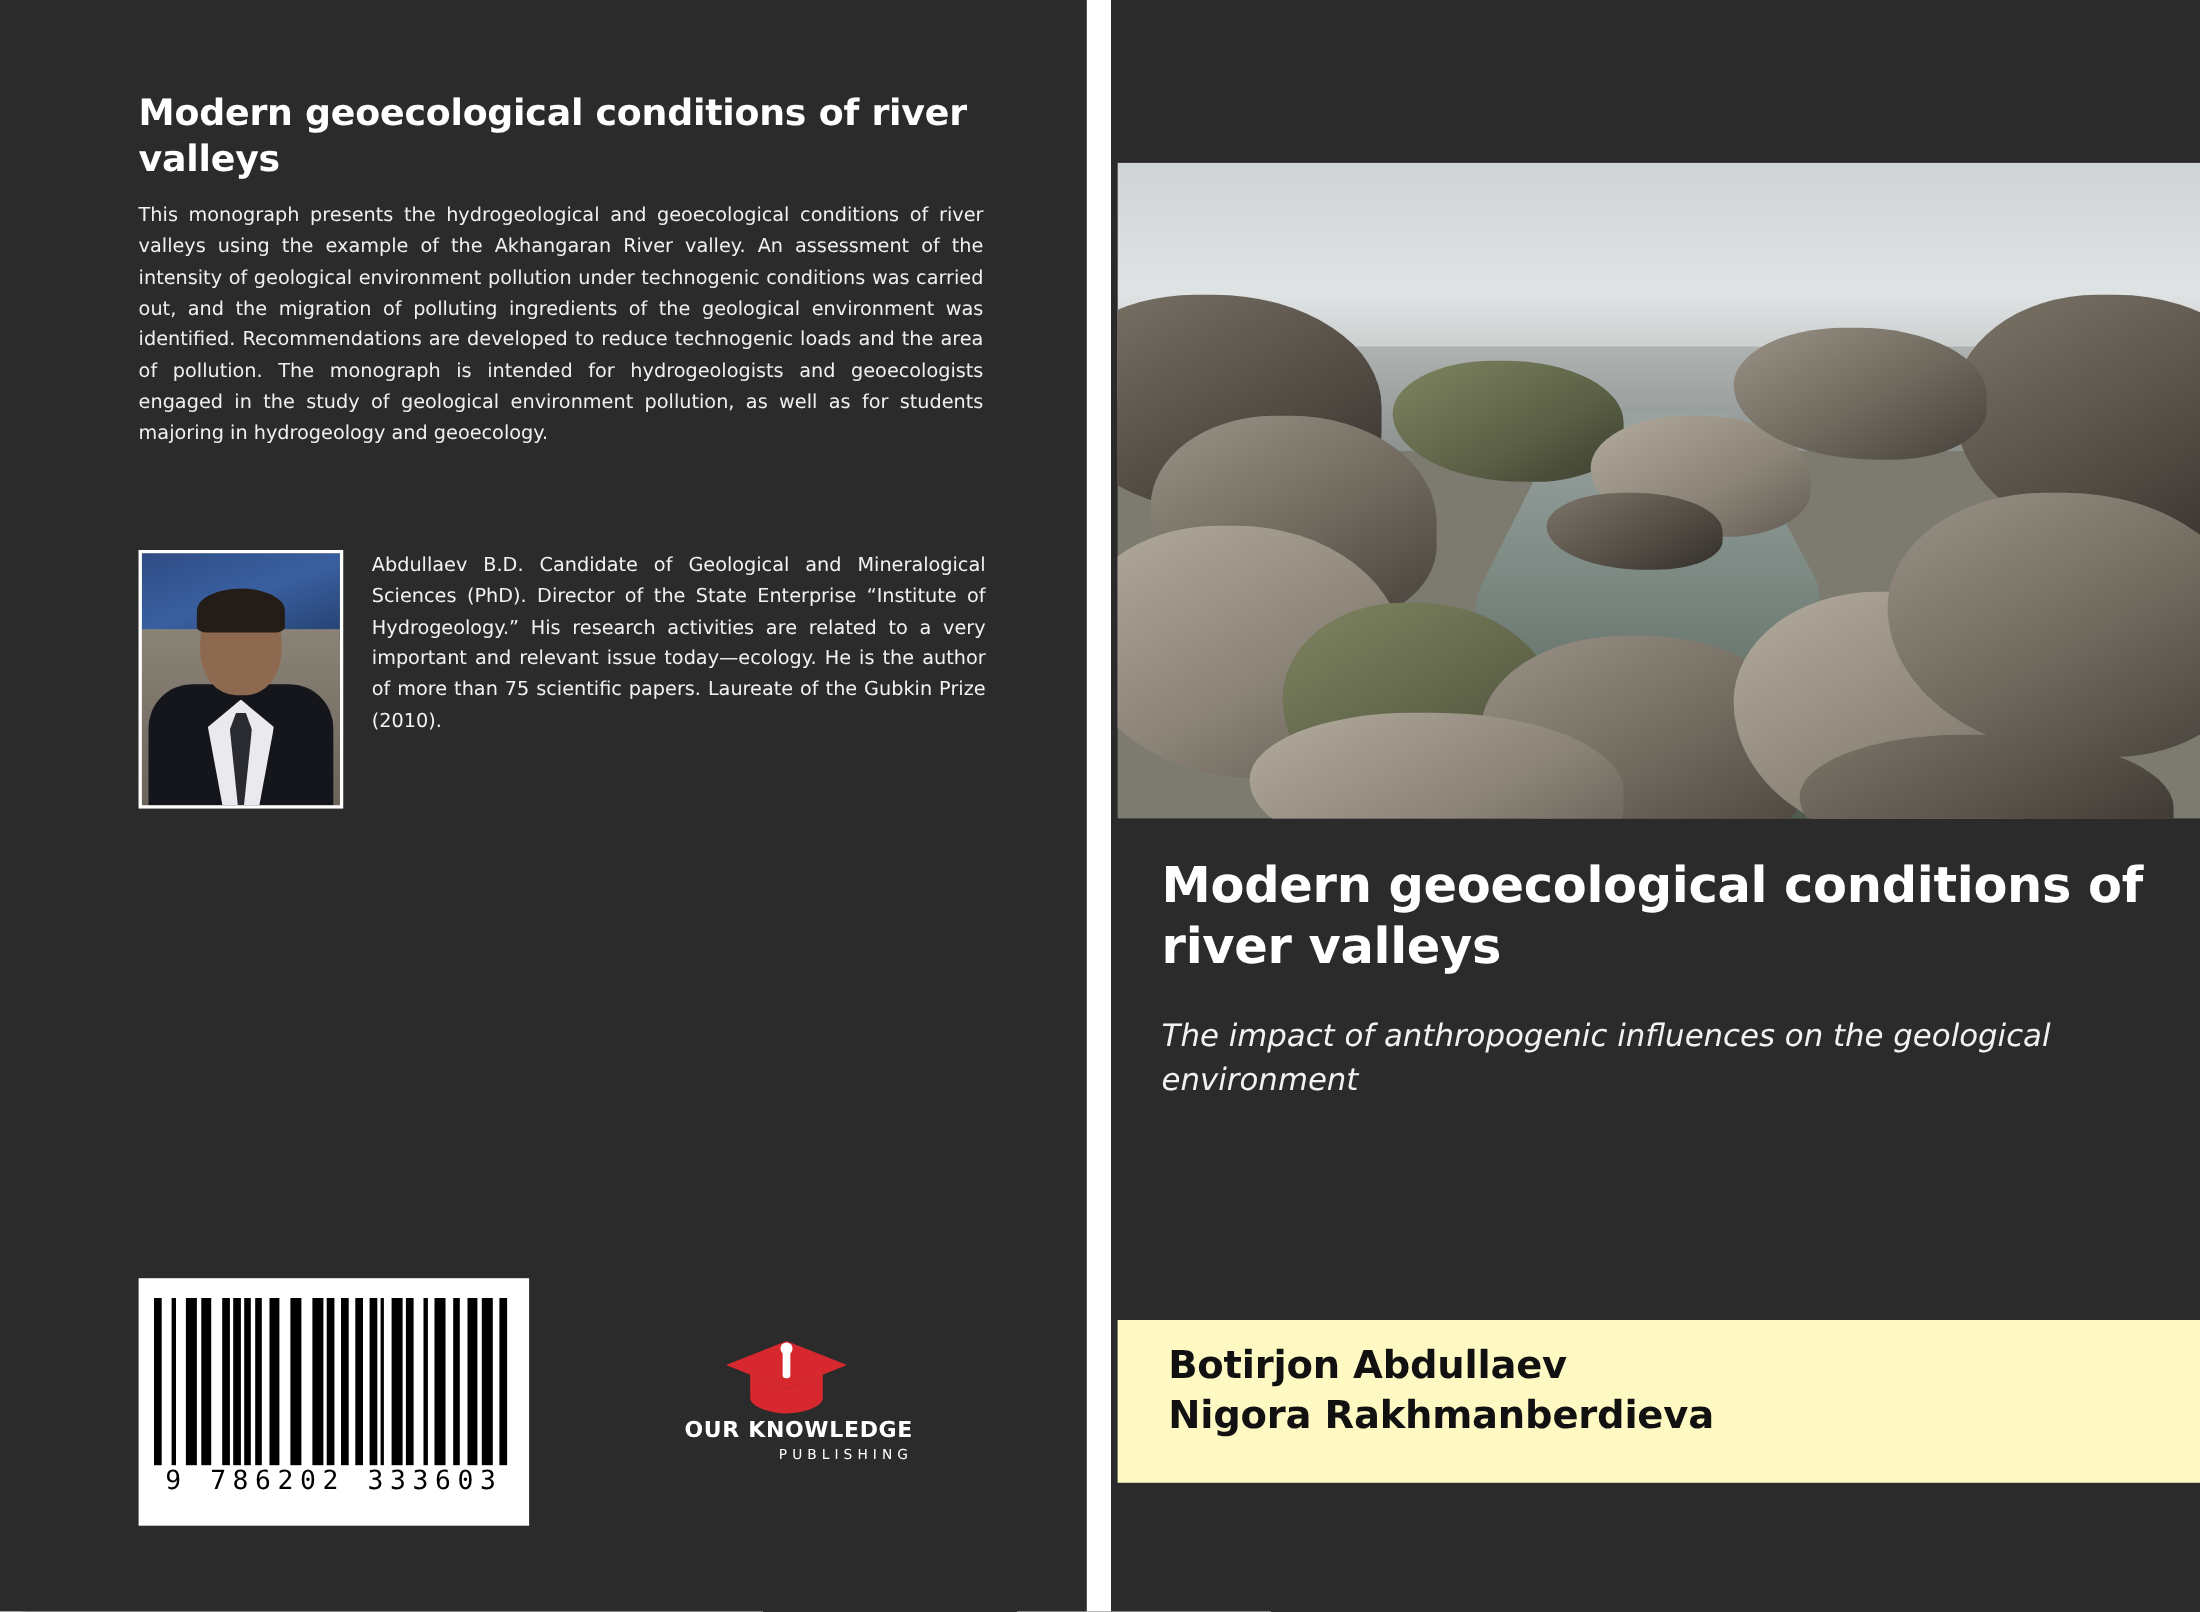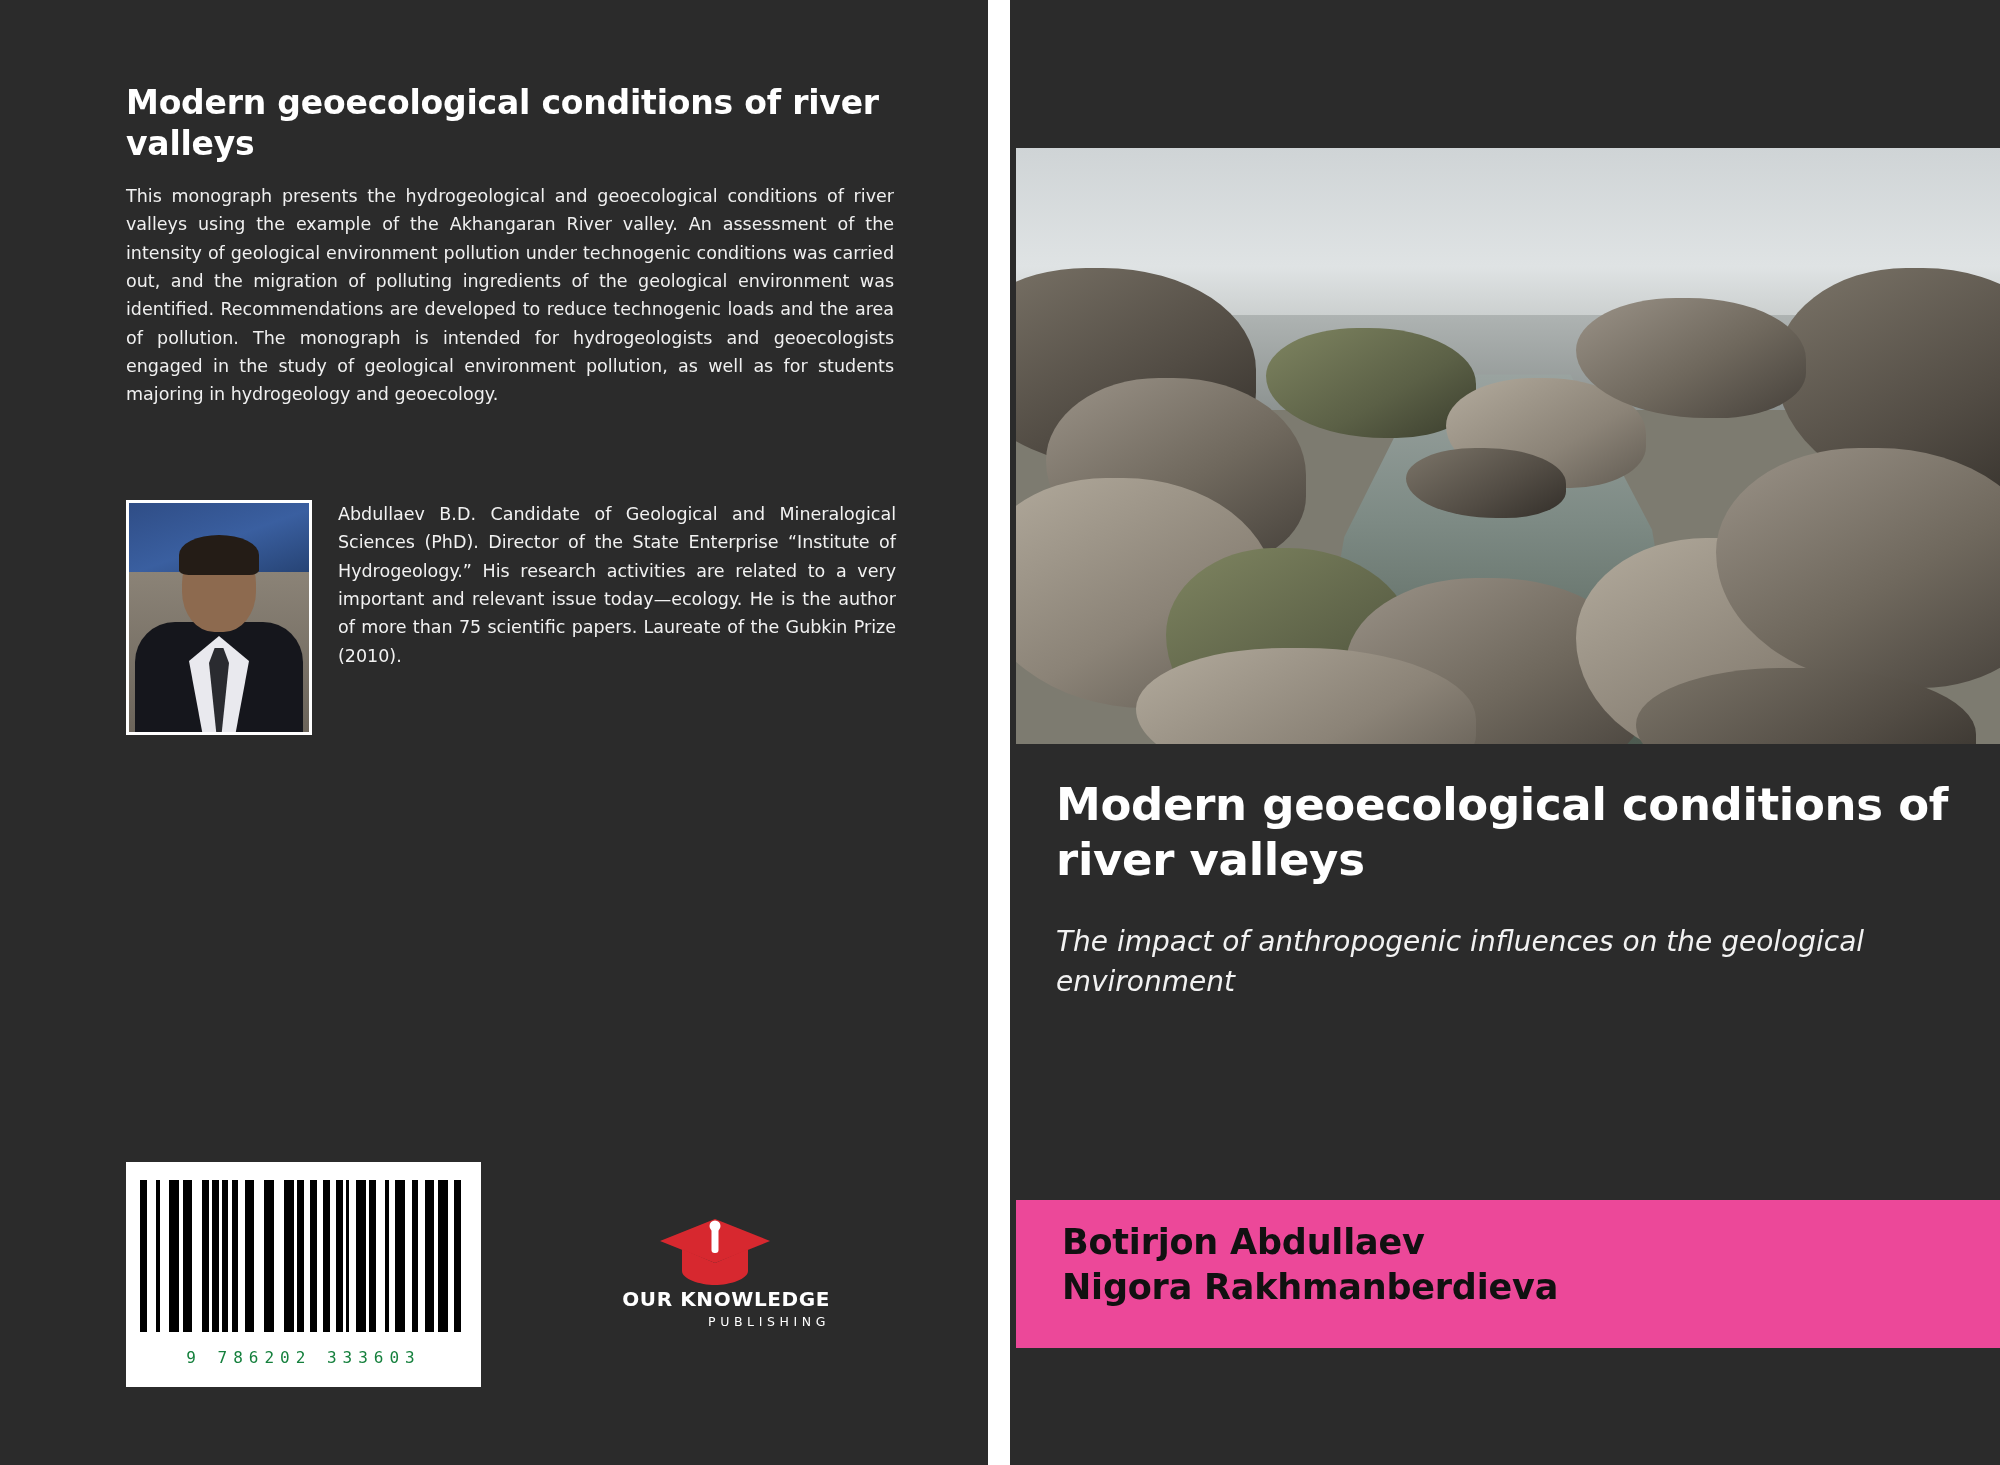--- a/index.html
+++ b/index.html
@@ -126,26 +126,26 @@
     display: flex;
     align-items: flex-end;
     gap: 0;
   }
   .barcode-bars i {
     display: block;
     height: 100%;
     background: #000;
   }
   .barcode-digits {
-    margin-top: 16px;
+    margin-top: 0;
     text-align: center;
     font-family: "DejaVu Sans Mono", "Liberation Mono", monospace;
-    font-size: 16px;
+    font-size: 24px;
     letter-spacing: 6px;
-    color: #15803d;
+    color: #000000;
   }
 
   
   .pub-logo {
     position: absolute;
     text-align: center;
     color: #ffffff;
   }
   .pub-logo .cap { display: block; margin: 0 auto; }
   .pub-logo .pub-name {
@@ -225,21 +225,21 @@
     margin-top: 34px;
     color: #f2f2f2;
     font-size: 28px;
     font-style: italic;
     line-height: 1.42;
   }
   .authors-bar {
     position: absolute;
     left: 6px; top: 1200px;
     width: 984px; height: 148px;
-    background: #ec4899;
+    background: #fef9c3;
     padding: 20px 46px 0 46px;
   }
   .author-name {
     color: #111111;
     font-size: 35px;
     font-weight: bold;
     line-height: 1.28;
     letter-spacing: -0.2px;
   }
 </style>

